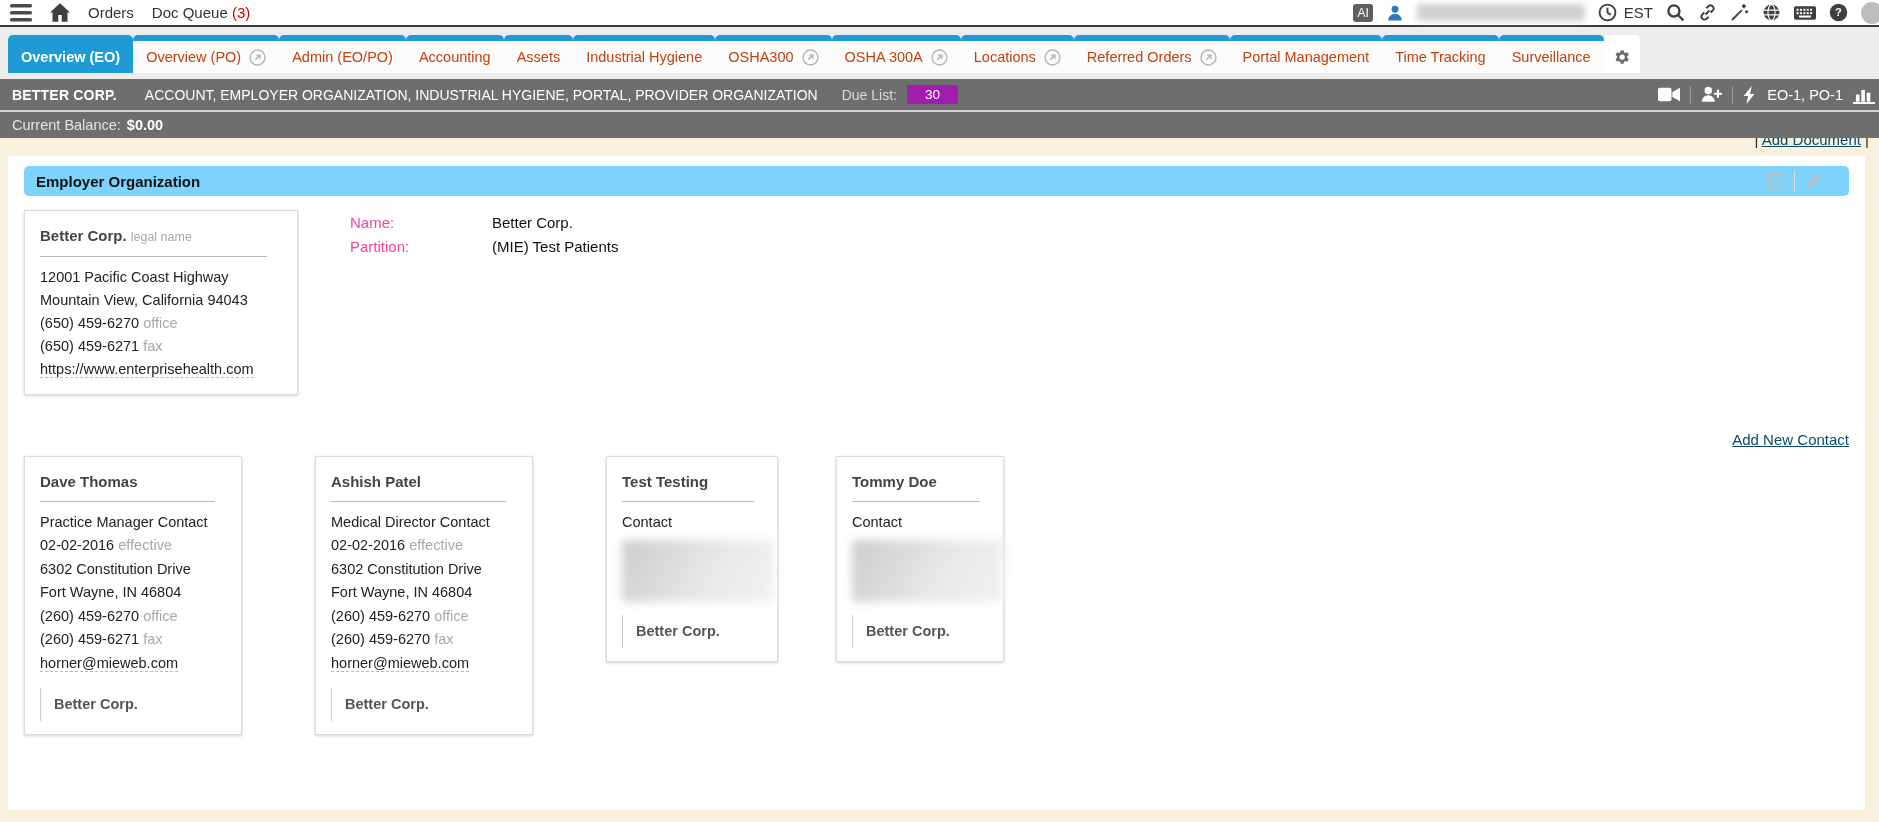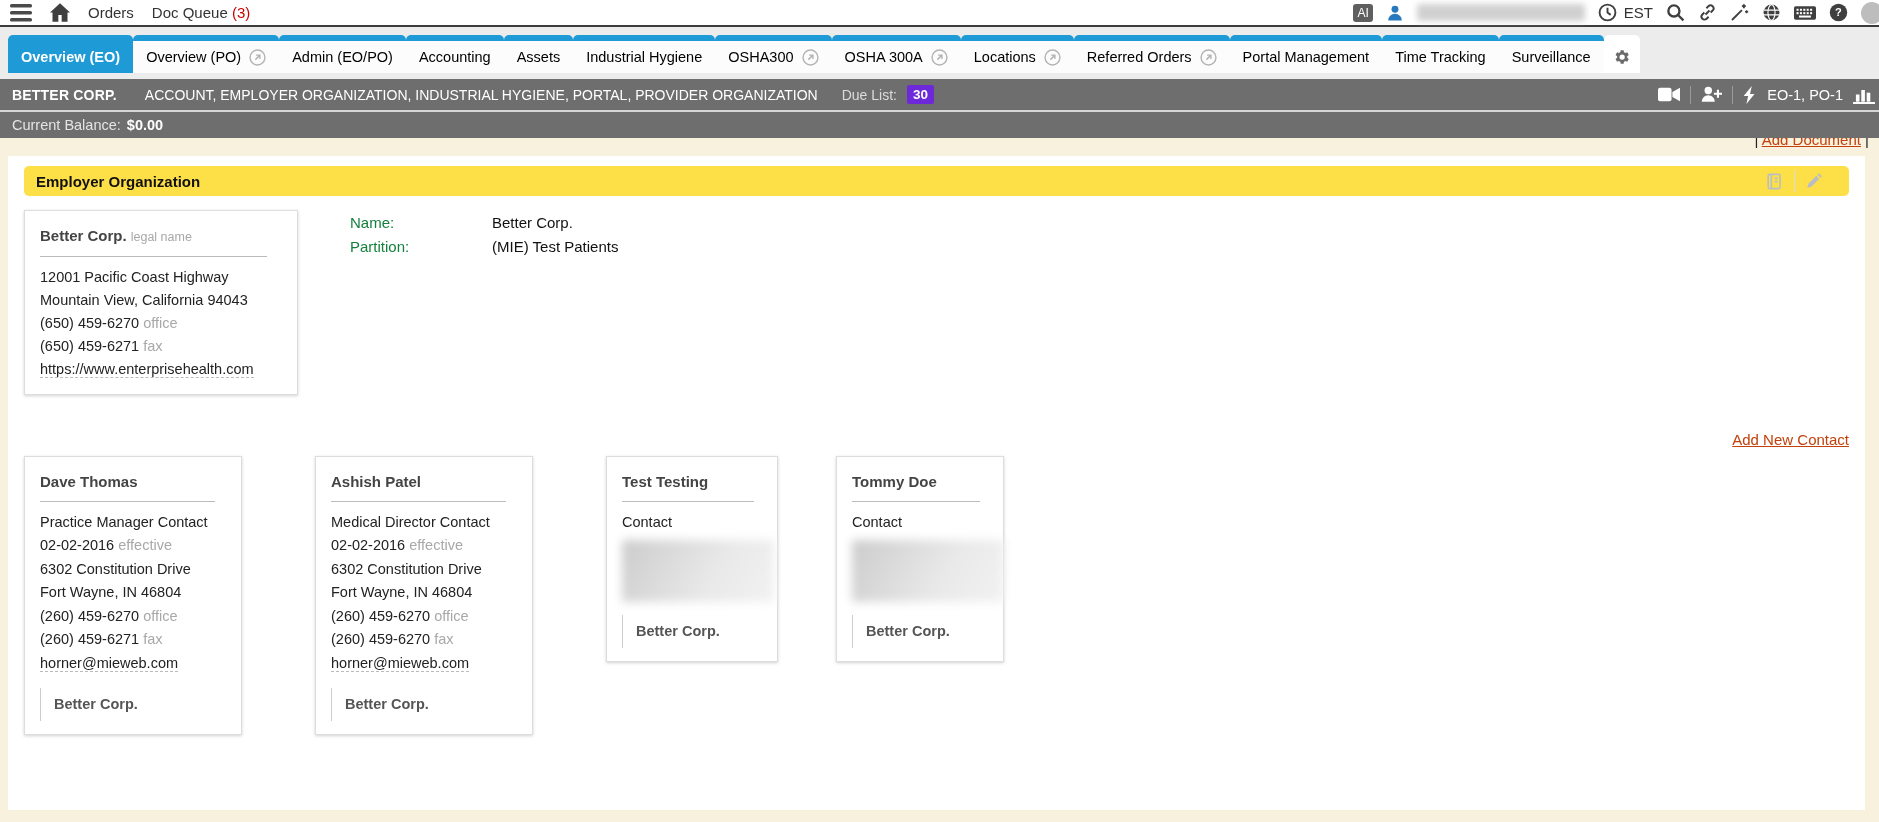--- a/index.html
+++ b/index.html
@@ -1,84 +1,84 @@
 <!DOCTYPE html>
 <html><head>
 <meta charset="utf-8">
 <style>
   * { margin:0; padding:0; box-sizing:border-box; }
   html,body { width:1879px; height:822px; overflow:hidden;
     font-family:"Liberation Sans","DejaVu Sans",sans-serif; background:#f8f1de; }
-  a { color:#c2410c; text-decoration:underline; cursor:pointer; }
+  a { color:#0c4a6e; text-decoration:underline; cursor:pointer; }
 
   
   .topbar { height:27px; background:#fff; border-bottom:2px solid #3c3c3c;
     display:flex; align-items:center; justify-content:space-between; padding:0 6px 0 10px; }
   .topbar-left { display:flex; align-items:center; gap:18px; }
   .topbar-left .nav-text { font-size:15px; color:#333; }
   .count-red { color:#c00; }
   .topbar-right { display:flex; align-items:center; gap:13px; }
   .icon { display:inline-flex; align-items:center; justify-content:center; color:#3f3f3f; }
   .ai-badge { background:#5f5f5f; color:#fff; font-size:12px; font-weight:normal;
     border-radius:3px; padding:3px 4px; line-height:1; }
   .blur-name { width:168px; height:17px; background:#d0d0d0; border-radius:2px; filter:blur(3px); }
   .est { font-size:15px; color:#333; margin-left:-6px; }
   .avatar-circle { width:22px; height:22px; border-radius:50%; background:#bdbdbd; margin-right:-10px; }
 
   
   .tabbar { background:#ececec; padding:8px 0 6px 8px; display:flex; align-items:flex-end; }
   .tab { background:#fcfcfc; border-top:6px solid #1e9ad6; border-radius:5px 5px 0 0;
     height:38px; padding:0 13px; display:flex; align-items:center; gap:8px;
-    font-size:14.5px; color:#000000; white-space:nowrap; cursor:pointer; }
+    font-size:14.5px; color:#c2410c; white-space:nowrap; cursor:pointer; }
   .tab.active { background:#1e9ad6; color:#fff; font-weight:bold; }
   .ext-icon { display:inline-flex; color:#b4b4b4; }
   .tab-gear { background:#fff; border-top:6px solid #fff; color:#6b6b6b; padding:0 9px; }
 
   
   .orgbar { height:31px; background:#6e6e6e; color:#fff; display:flex;
     align-items:center; justify-content:space-between; padding:0 4px 0 12px; }
   .orgbar-left { display:flex; align-items:center; gap:10px; }
   .org-name { font-weight:bold; font-size:14px; letter-spacing:.2px; }
   .org-cats { font-size:14px; margin-left:18px; }
   .due-label { color:#dcdcdc; font-size:14px; margin-left:14px; }
-  .due-badge { background:#6d28d9; color:#fff; font-size:13.5px; font-weight:bold;
-    padding:2px 6px; border-radius:2px; }
+  .due-badge { background:#a21caf; color:#fff; font-size:13.5px; font-weight:normal;
+    padding:2px 18px; border-radius:2px; }
   .orgbar-right { display:flex; align-items:center; gap:10px; color:#fff; }
   .bar-sep { width:1px; height:18px; background:#9a9a9a; }
   .shortcuts { font-size:14.5px; }
   .chart-box { border-bottom:2px solid #fff; padding:1px 2px 0; display:inline-flex; }
   .balancebar { height:28px; background:#6e6e6e; border-top:2px solid #d5d5d5;
     color:#e4e4e4; font-size:14.5px; display:flex; align-items:center; padding:0 12px; gap:6px; }
   .balance-val { color:#fff; font-weight:bold; }
 
   
   .cream-strip { height:18px; position:relative; overflow:hidden; }
   .clip-link { position:absolute; right:10px; top:-7px; font-size:15px; color:#222; white-space:nowrap; }
 
   
   .panel { background:#fff; margin:0 14px 0 8px; height:654px; padding:10px 16px 16px; }
   .right-links { text-align:right; font-size:15px; color:#333; margin-bottom:16px; }
-  .section-header { background:#fde047; border-radius:5px; height:30px; display:flex;
+  .section-header { background:#7dd3fc; border-radius:5px; height:30px; display:flex;
     align-items:center; justify-content:space-between; padding:0 26px 0 12px; margin-bottom:14px; }
   .section-title { font-size:15px; font-weight:bold; color:#111; }
   .section-icons { display:flex; align-items:center; gap:10px; color:#b9bec4; }
   .icon-sep { width:1px; height:22px; background:#dcdcdc; }
 
   .eo-content { display:flex; margin-bottom:40px; }
   .card { background:#fff; border:1px solid #ddd; box-shadow:0 1px 3px rgba(0,0,0,.18);
     padding:13px 15px; font-size:14.5px; color:#222; line-height:23px; }
   .eo-card { width:274px; min-height:172px; }
   .card-title { font-weight:bold; font-size:15px; color:#444; }
   .card-sub { font-size:12.5px; color:#a8a8a8; font-weight:normal; }
   .card-rule { border:none; border-top:1px solid #bbb; width:94%; margin:7px 0 9px; }
   .gray-lab { color:#a8a8a8; }
   .dotted { border-bottom:1px dashed #bbb; }
   .fields { margin-left:52px; padding-top:4px; font-size:15px; }
   .field-row { display:flex; margin-bottom:7px; }
-  .field-label { width:142px; color:#15803d; }
+  .field-label { width:142px; color:#ec4899; }
   .field-value { color:#111; }
 
   .contacts-add { text-align:right; font-size:15px; margin:-4px 0 8px; }
   .cards-row { display:flex; align-items:flex-start; }
   .contact-card { line-height:23.5px; }
   .c1,.c2 { width:218px; margin-right:73px; }
   .c3 { width:172px; margin-right:58px; }
   .c4 { width:168px; }
   .card-footer { border-left:1px solid #ccc; margin-top:13px; padding:5px 0 4px 13px;
     font-weight:bold; color:#555; font-size:14.5px; }

